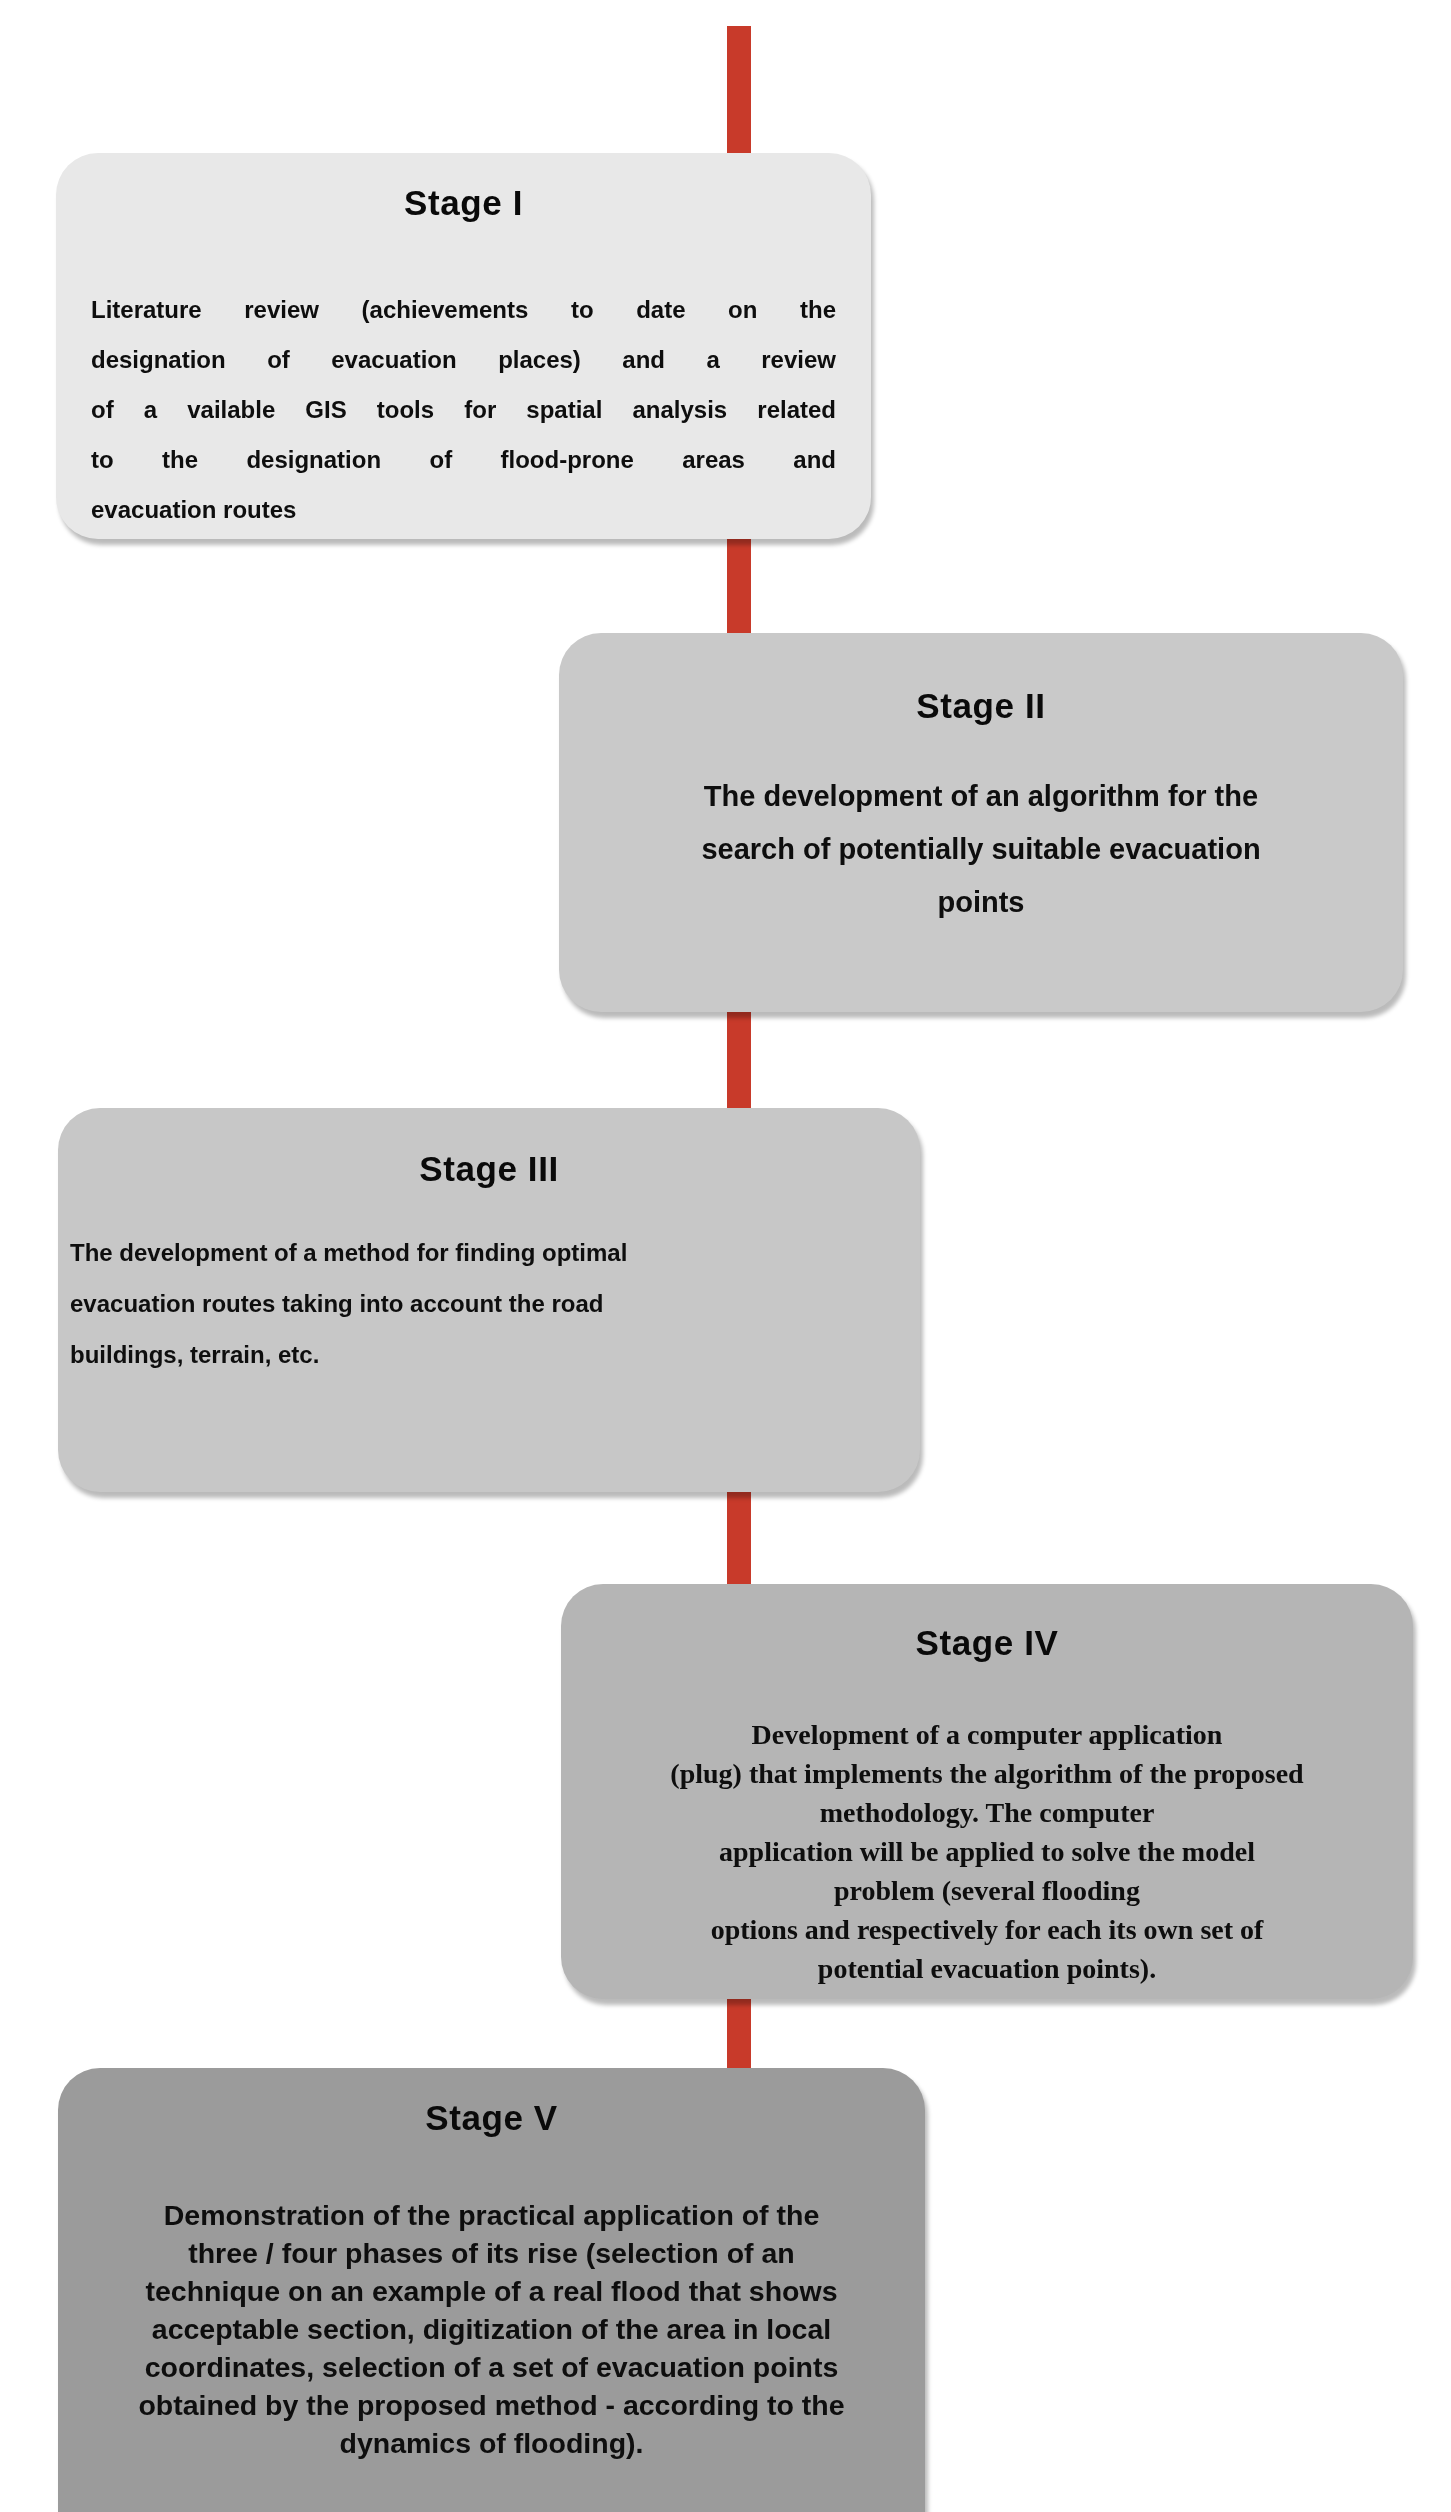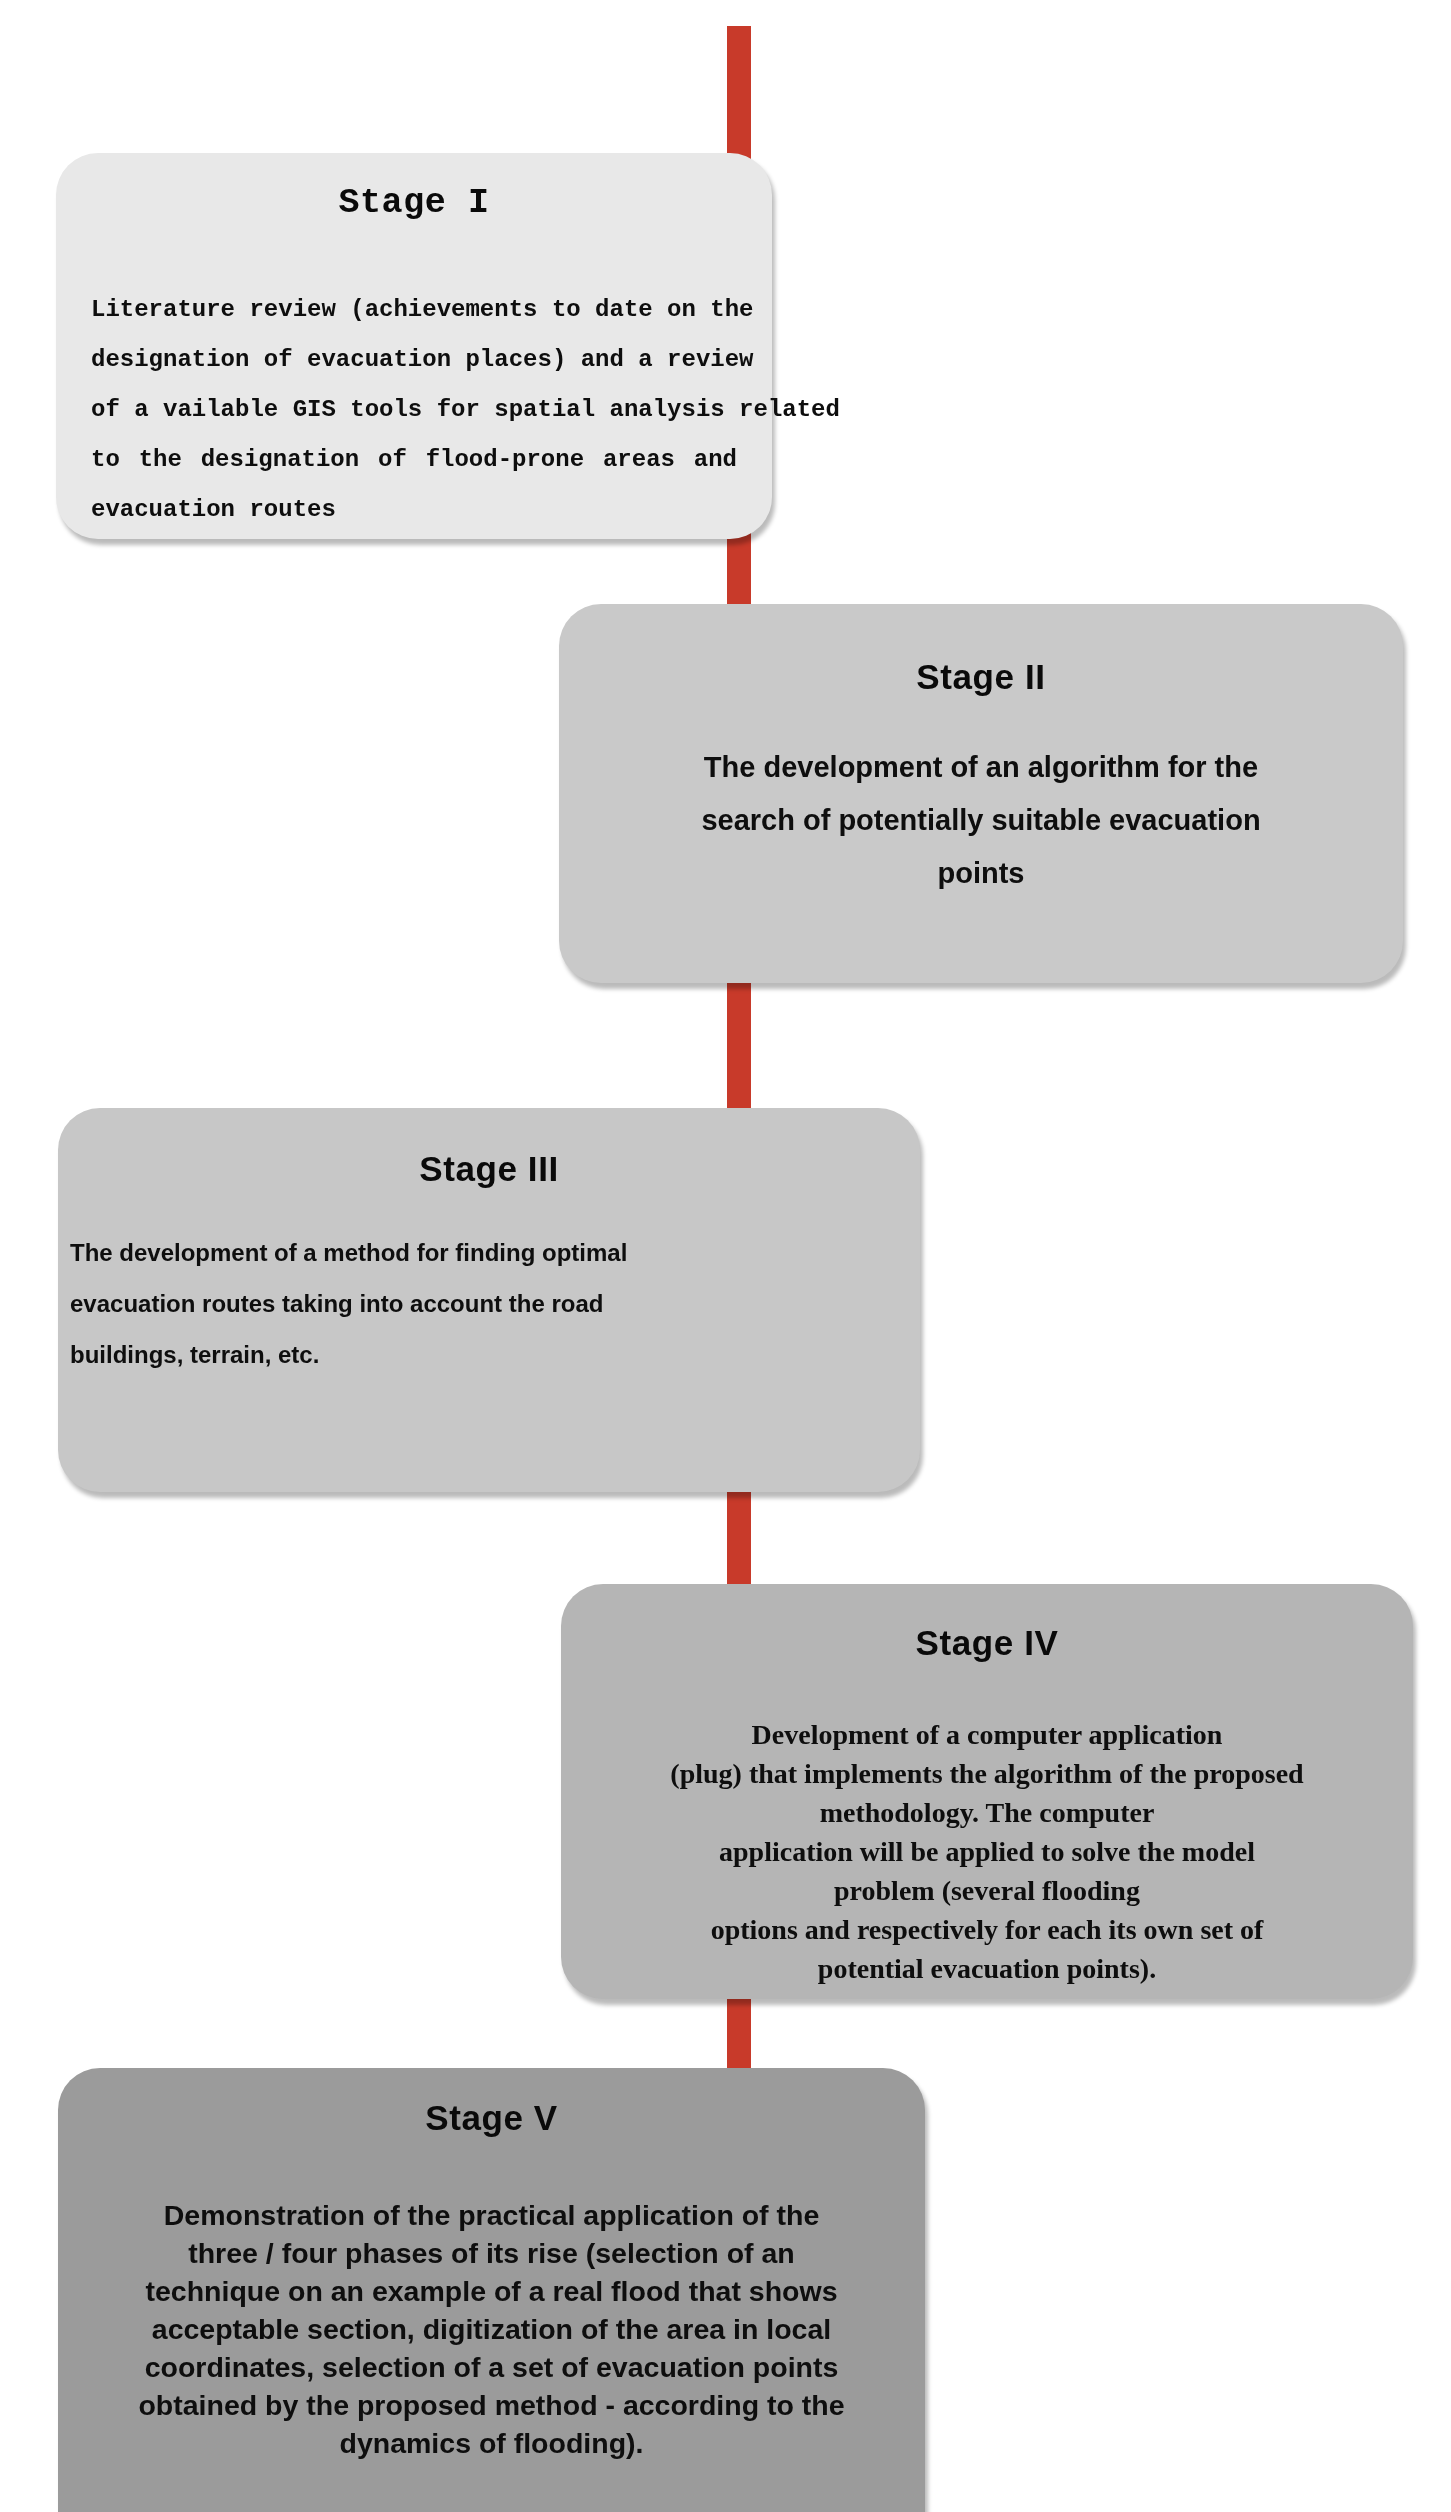--- a/index.html
+++ b/index.html
@@ -35,28 +35,28 @@
     font-size: 35px;
     font-weight: bold;
     letter-spacing: 0.6px;
     color: #0a0a0a;
   }
 
   .body { font-weight: bold; }
   .line { white-space: nowrap; }
 
   
-  #box1 { left: 56px;  top: 153px;  width: 716px; height: 386px; font-family: Liberation Mono, monospace; }
+  #box1 { left: 56px;  top: 153px;  width: 815px; height: 386px; }
   #box1 .title { margin-top: 30px; }
   #box1 .body  { margin-top: 62px; padding: 0 35px; font-size: 24px; line-height: 50px; }
   #box1 .jline { text-align: justify; text-align-last: justify; }
   #box1 .lastline { text-align: left; }
 
   
-  #box2 { left: 559px; top: 604px; width: 844px; height: 379px; }
+  #box2 { left: 559px; top: 633px; width: 844px; height: 379px; }
   #box2 .title { margin-top: 53px; }
   #box2 .body  { margin-top: 44px; padding: 0 24px; font-size: 29px; line-height: 53px; text-align: center; }
 
   
   #box3 { left: 58px;  top: 1108px; width: 862px; height: 384px; }
   #box3 .title { margin-top: 41px; }
   #box3 .body  { margin-top: 38px; padding: 0 12px; font-size: 24px; line-height: 51px; text-align: left; }
 
   
   #box4 { left: 561px; top: 1584px; width: 852px; height: 415px; }

